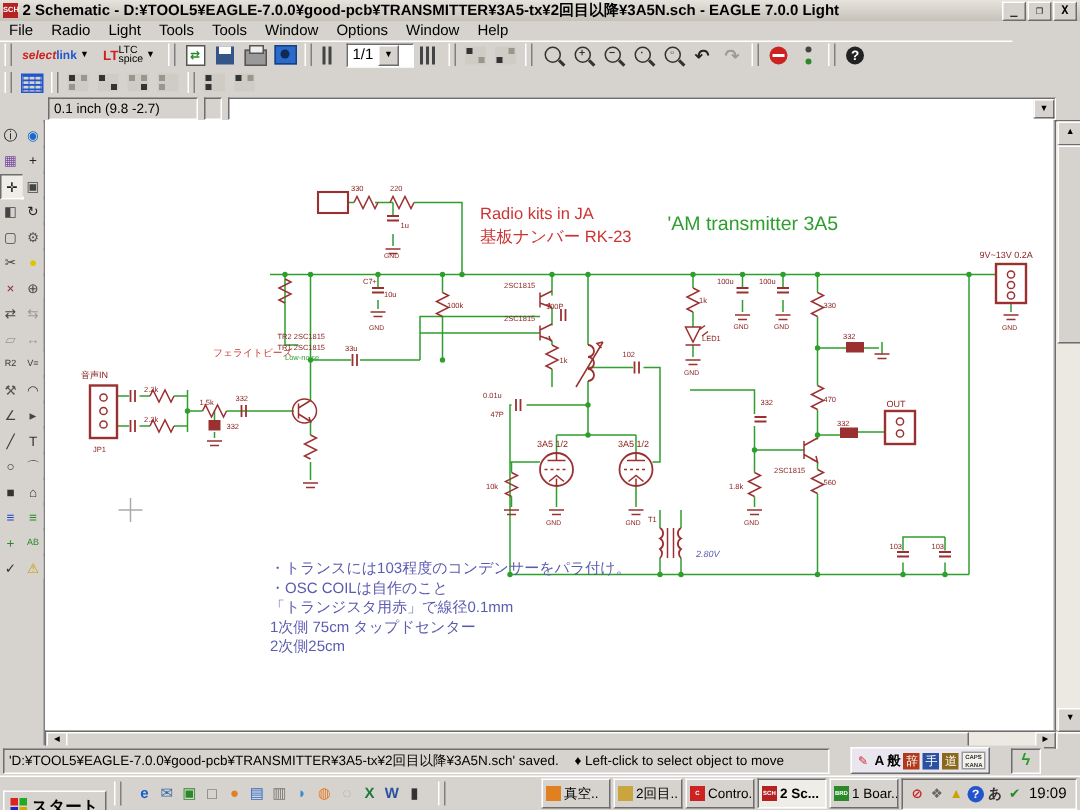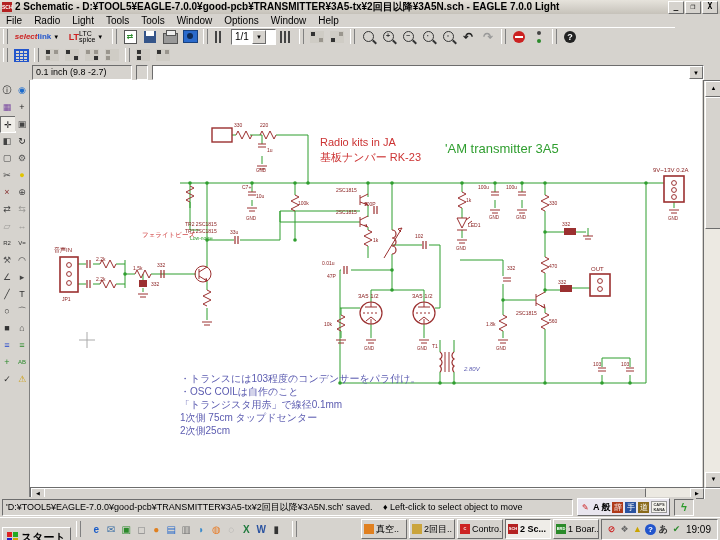--- a/index.html
+++ b/index.html
@@ -85,21 +85,21 @@
   
   #canvas{position:absolute;left:30px;top:80px;width:672px;height:407px;background:#fff;overflow:hidden;}
   #vscroll{position:absolute;left:703px;top:80px;width:17px;height:407px;background:#ece9e2;}
   .sbtn{position:absolute;left:1px;width:15px;height:14px;background:#d6d3ce;font-size:6px;text-align:center;line-height:13px;}
   #vthumb{position:absolute;left:1px;top:16px;width:15px;height:130px;background:#d6d3ce;}
   #hscroll{position:absolute;left:30px;top:487px;width:673px;height:10px;background:#ece9e2;}
   .hbtn{position:absolute;top:0px;width:12px;height:9px;background:#d6d3ce;font-size:5px;text-align:center;line-height:8px;}
   #hthumb{position:absolute;left:13px;top:0px;width:600px;height:9px;background:#d6d3ce;}
   
   #statusbar{position:absolute;left:0;top:497px;width:696px;height:20px;background:#d6d3ce;
-    display:flex;align-items:center;padding:1px 2px;box-sizing:border-box;gap:4px;}
+    display:flex;align-items:center;padding:1px 2px;box-sizing:border-box;gap:14px;}
   #status-msg{flex:1;height:15px;font-size:9px;line-height:14px;padding:0 3px;white-space:nowrap;overflow:hidden;}
   #ime-bar{height:16px;display:flex;align-items:center;background:#e9e6ef;padding:0 2px;gap:2px;flex:none;}
   .ime-item{font-size:9px;font-weight:bold;}
   .ime-ico{width:11px;height:11px;font-size:8px;line-height:11px;text-align:center;color:#fff;}
   #ime-capskana{display:flex;flex-direction:column;font-size:4px;line-height:5px;font-weight:bold;color:#333;
     border:1px solid #999;padding:0 1px;background:#f4f2ec;}
   #status-right{width:18px;height:15px;flex:none;text-align:center;font-size:11px;line-height:14px;color:#2a9a2a;font-weight:bold;}
   
   #taskbar{position:absolute;left:0;top:517px;width:720px;height:23px;background:#d6d3ce;border-top:1px solid #fff;
     display:flex;align-items:center;padding:0 2px;box-sizing:border-box;gap:2px;}

